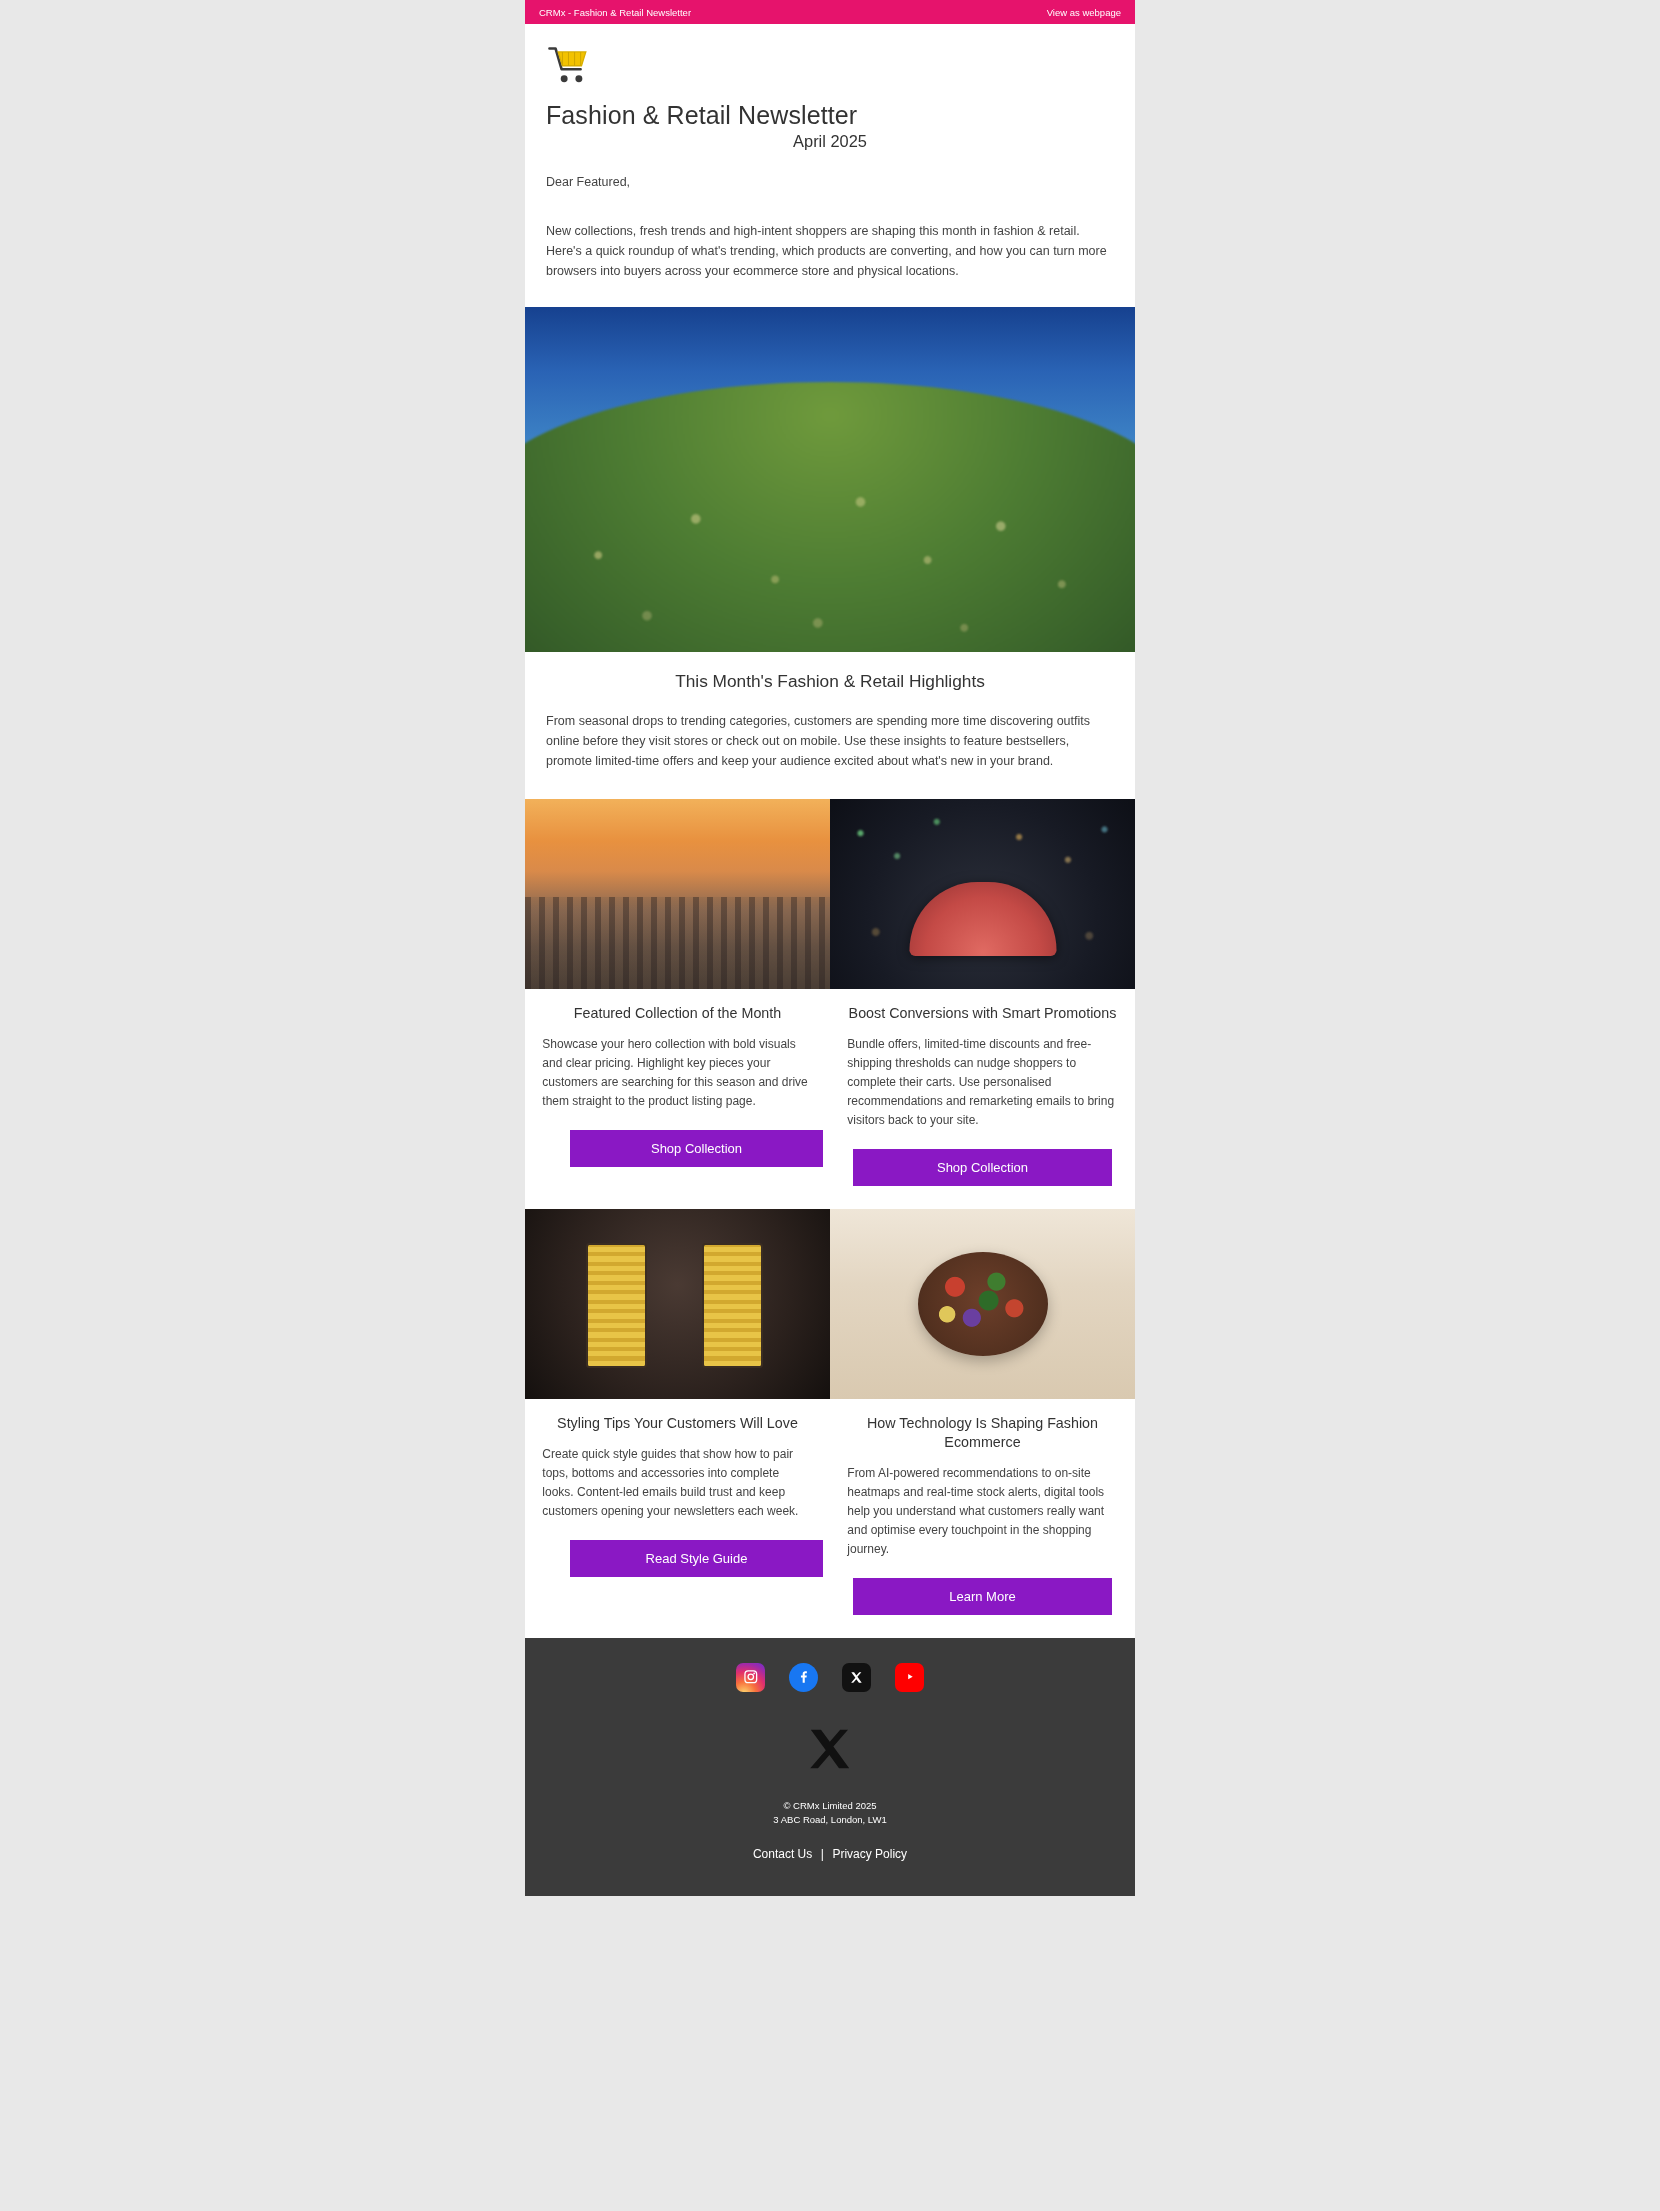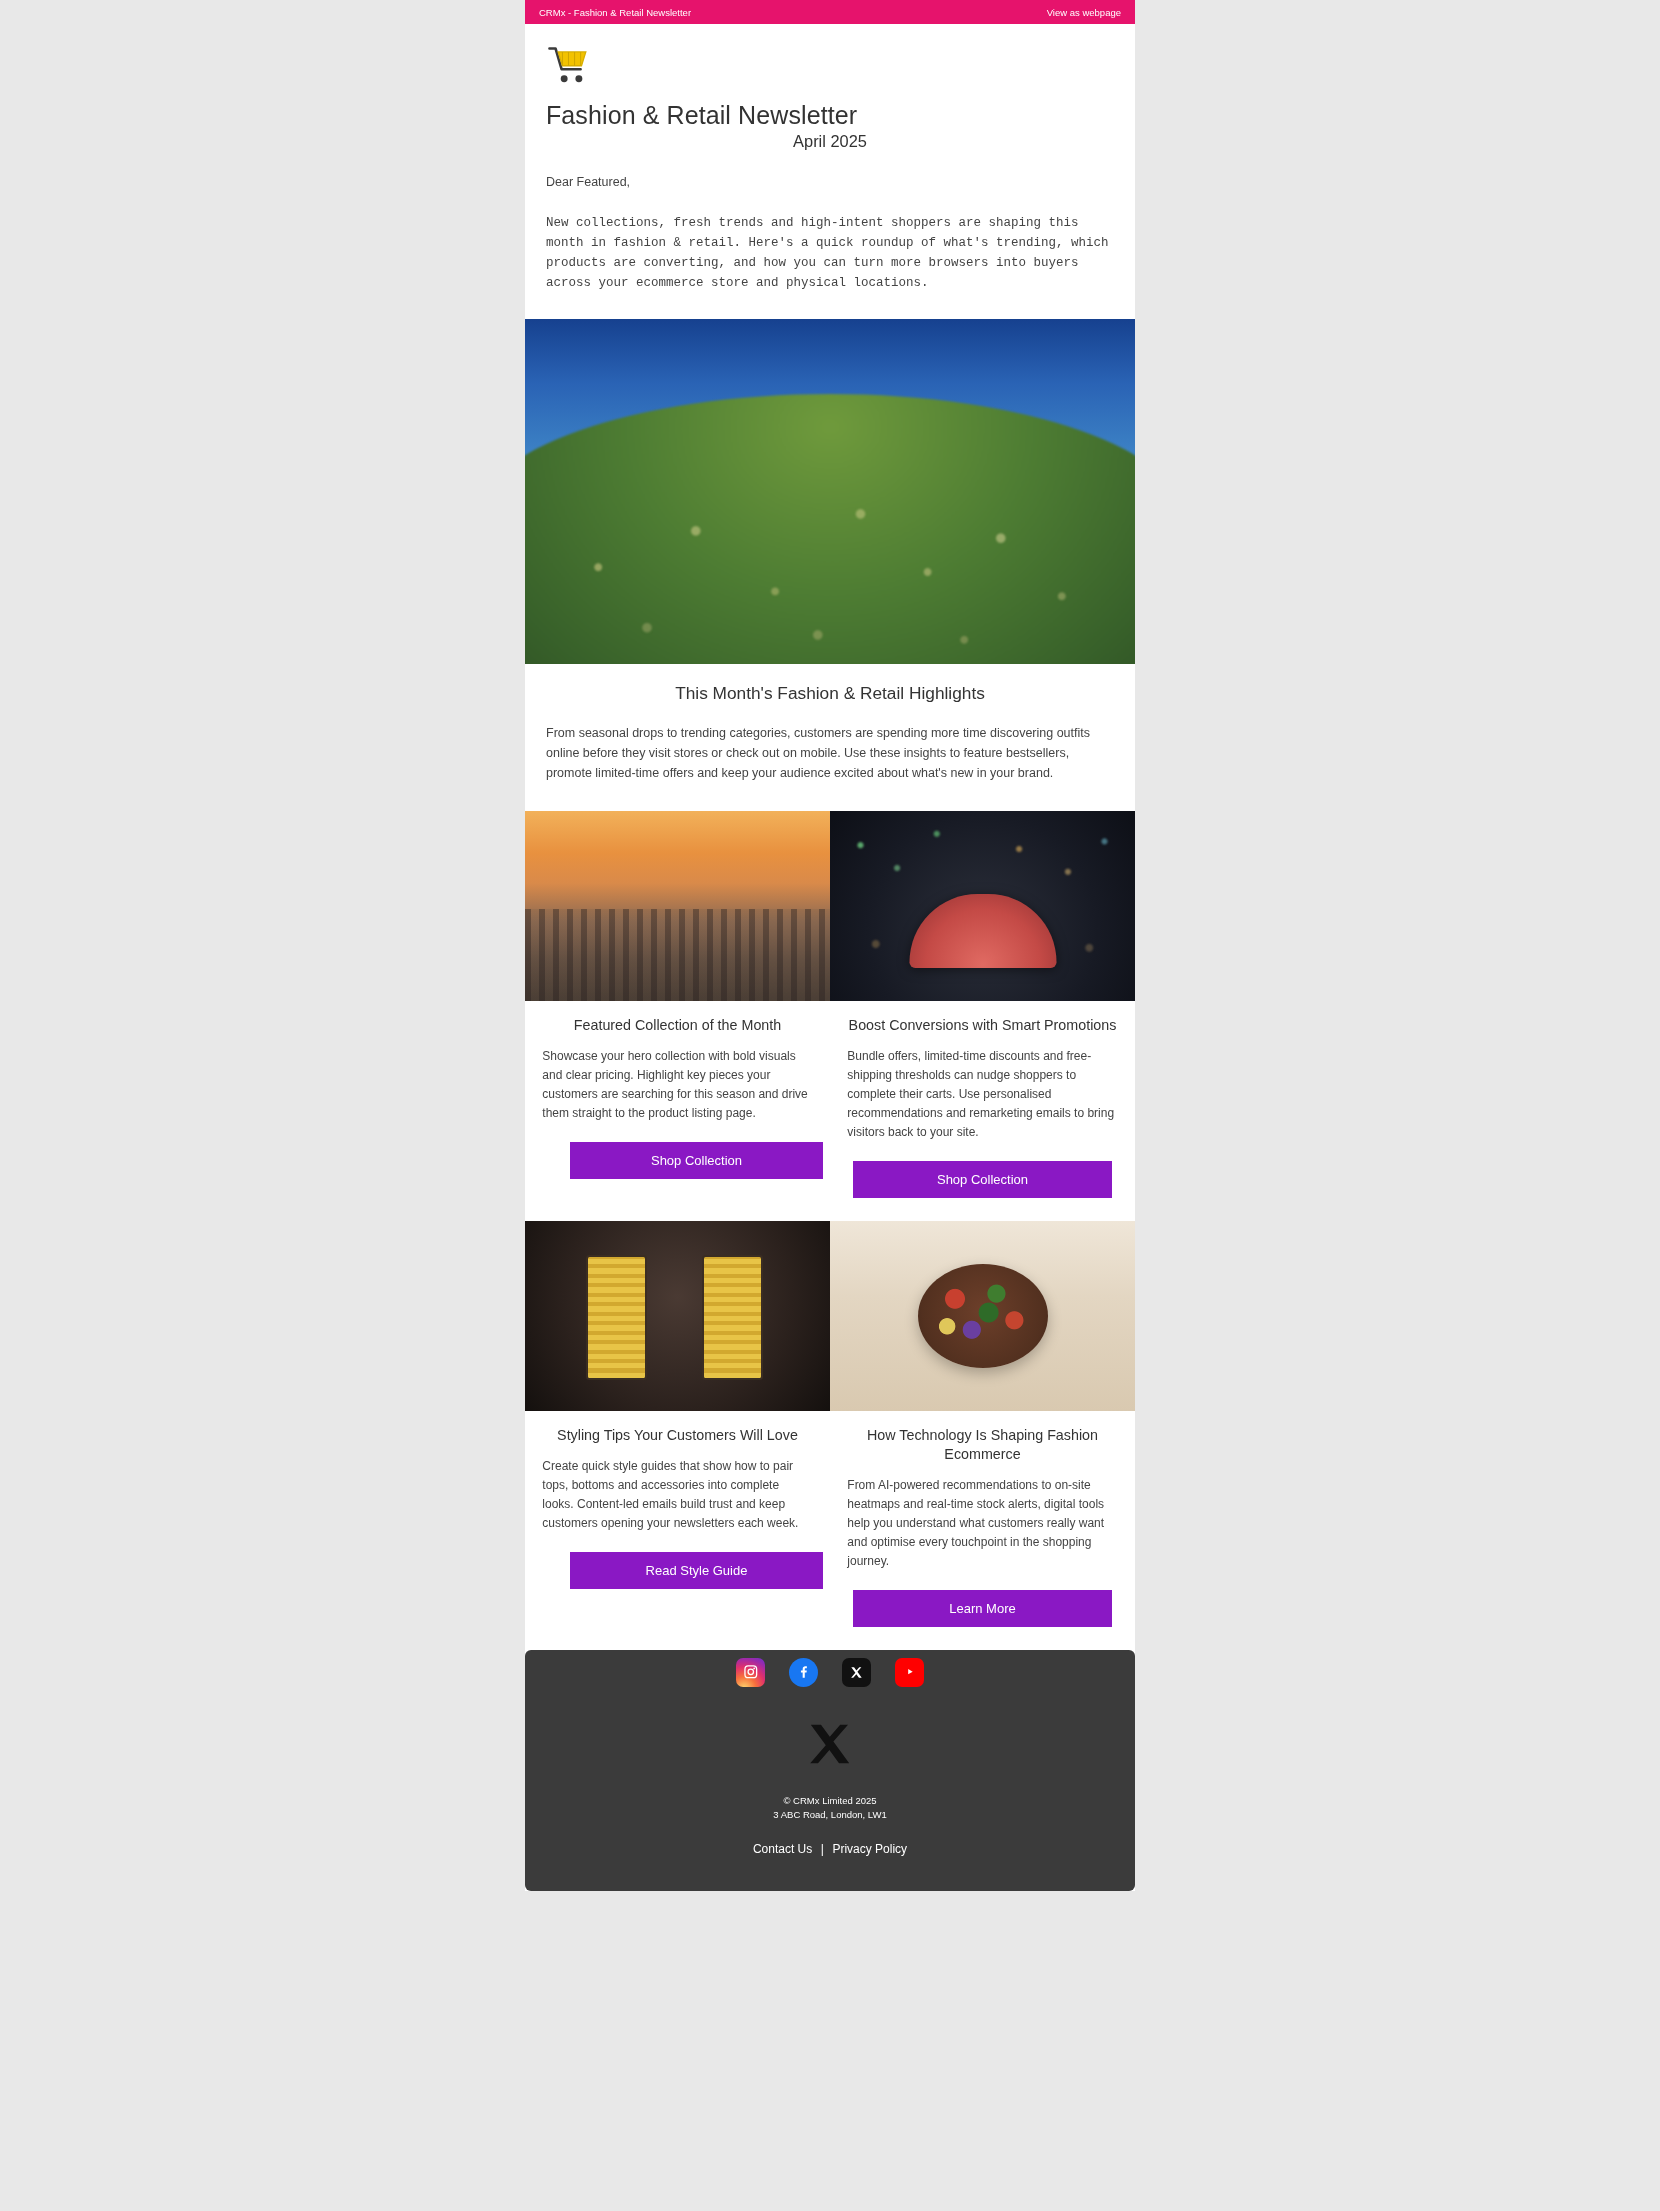--- a/index.html
+++ b/index.html
@@ -65,21 +65,21 @@
   }
   .intro {
     padding: 21px 21px 26px 21px;
   }
   .intro p {
     margin: 0;
     font-size: 12.5px;
     line-height: 1.6;
     color: #444444;
   }
-  .intro p + p { margin-top: 21px; font-family: Liberation Mono, monospace; }
+  .intro p + p { margin-top: 29px; }
 
   
   .hero {
     width: 100%;
     height: 345px;
     background: linear-gradient(#1f4fa6 0%, #2a6fc4 18%, #2f7fb8 30%, #2b6e52 42%, #3f7a3a 55%, #5a7f32 70%, #4e6d2a 100%);
     position: relative;
     overflow: hidden;
   }
   .hero .sky {
@@ -239,23 +239,22 @@
       radial-gradient(circle at 62% 24%, #3f7d2f 0 8.6px, transparent 9.5px),
       radial-gradient(circle at 78% 55%, #c4452f 0 8.6px, transparent 9.5px),
       radial-gradient(circle at 40% 66%, #6a3fa0 0 8.6px, transparent 9.5px),
       radial-gradient(circle at 18% 62%, #e0c75a 0 7.8px, transparent 8.6px),
       radial-gradient(circle at 55% 46%, #2e6b28 0 9.5px, transparent 10.4px);
   }
 
   
   .footer {
     background: #3b3b3b;
-    padding: 8px 21px 35px 21px;
-    text-align: center;
-    border-radius: 6px;
+    padding: 25px 21px 35px 21px;
+    text-align: center;
   }
   .social-row {
     display: flex;
     justify-content: center;
     gap: 24px;
     margin-bottom: 33px;
   }
   .social {
     width: 29px; height: 29px;
     border-radius: 7px;

